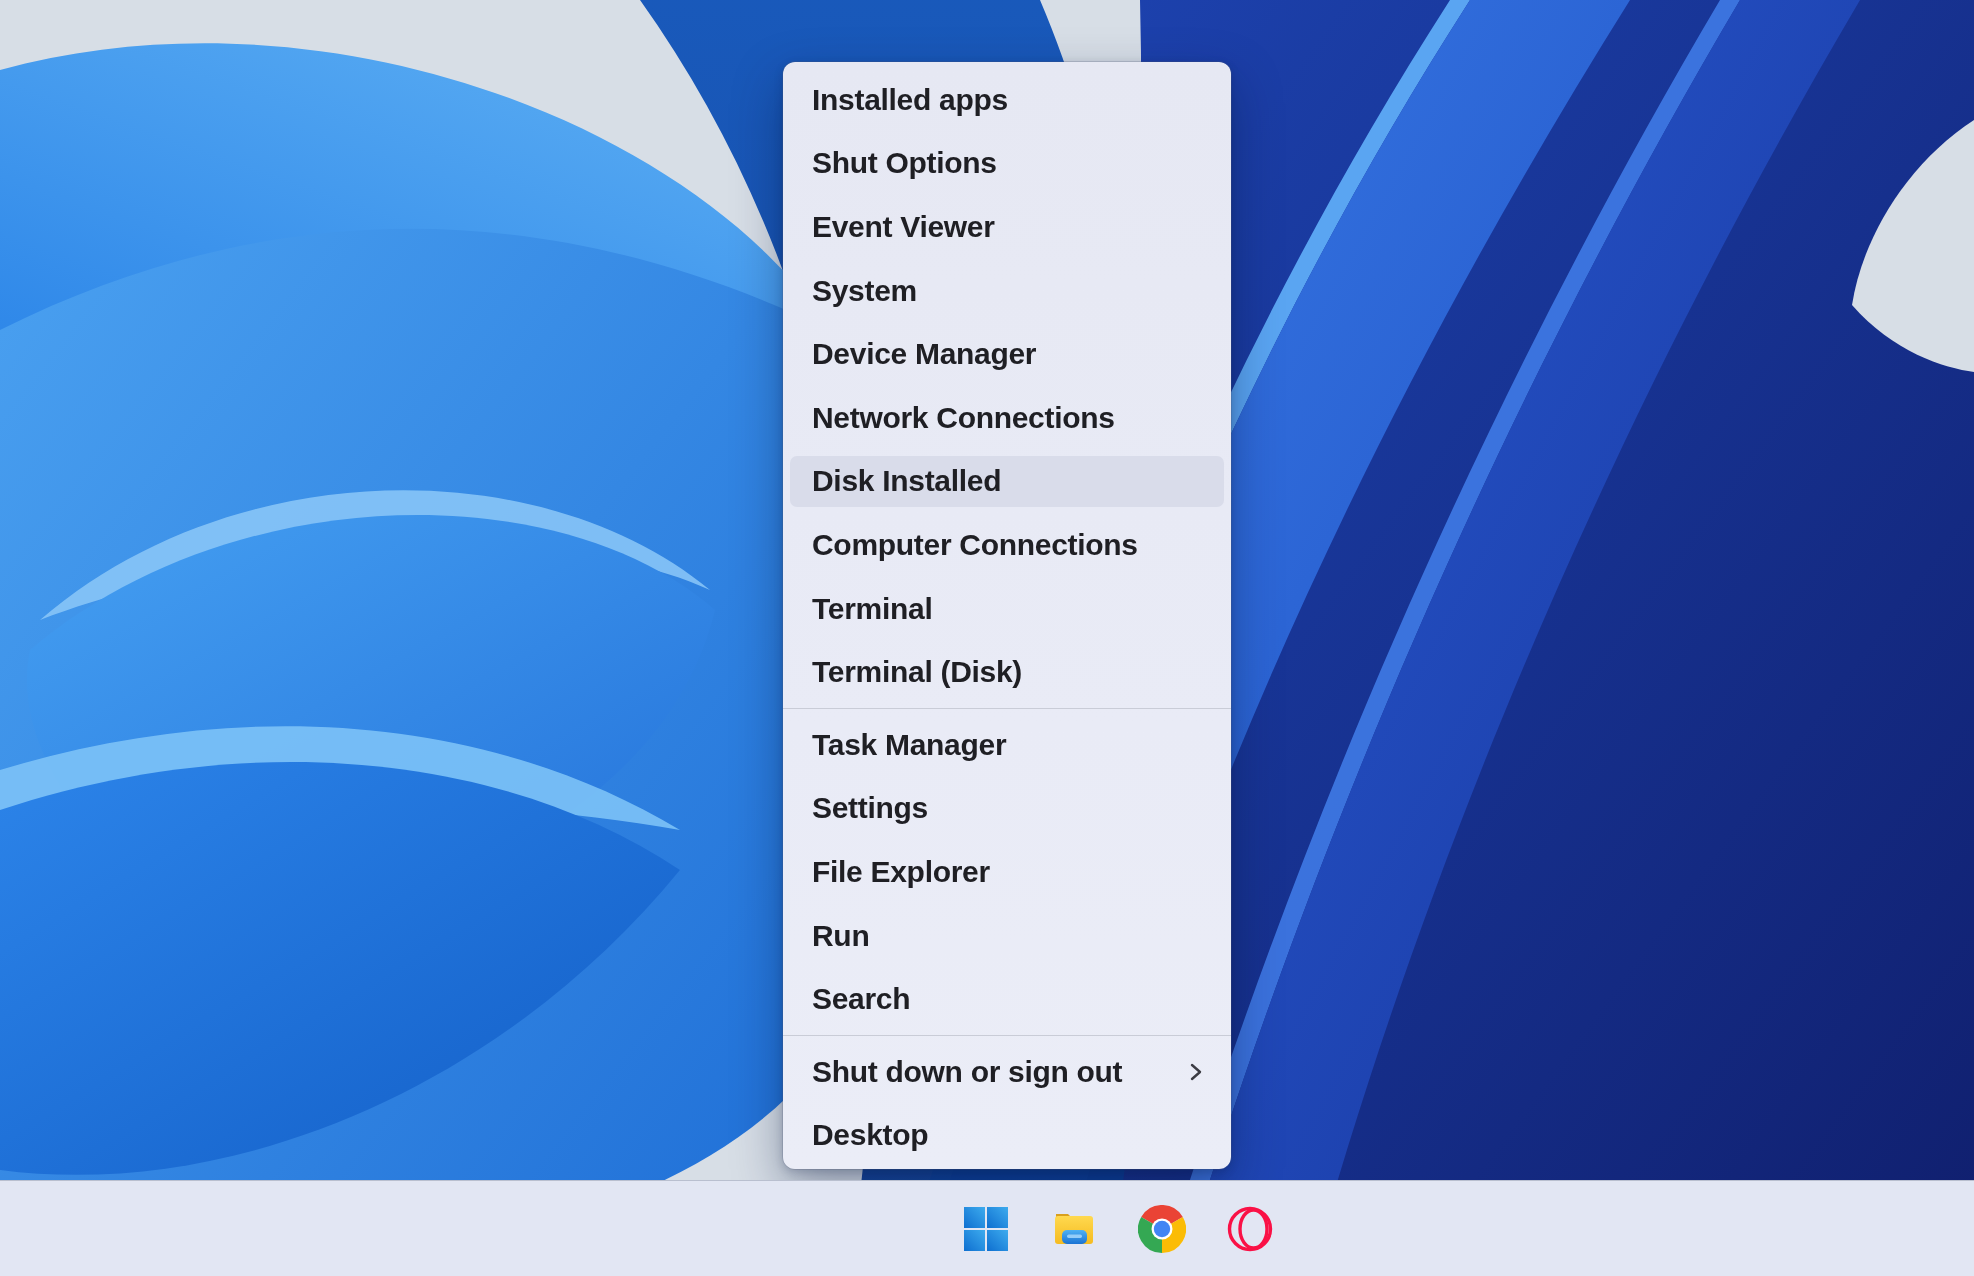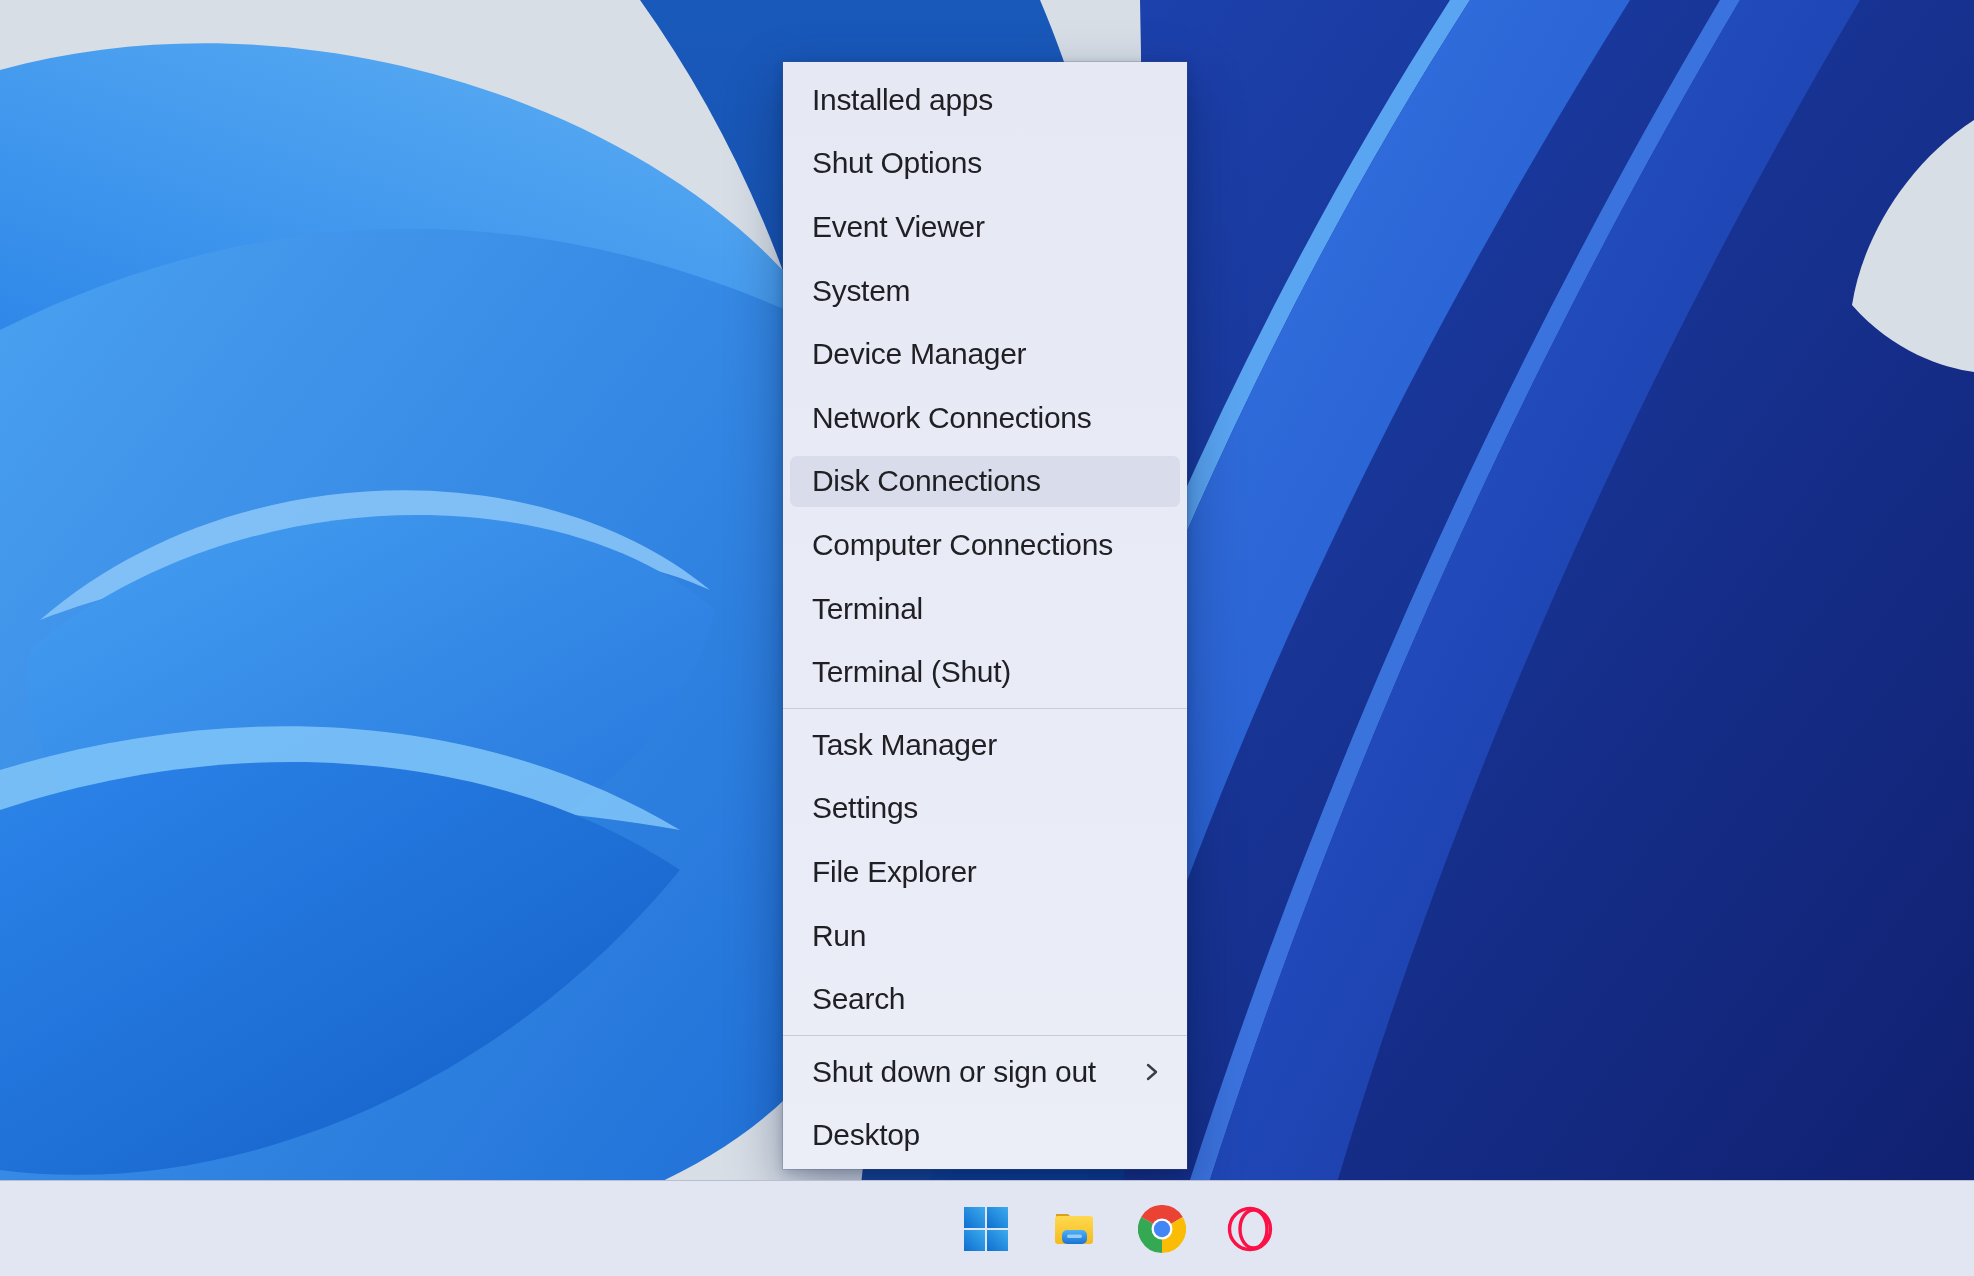--- a/index.html
+++ b/index.html
@@ -15,26 +15,27 @@
     width:1974px;height:1276px;overflow:hidden;position:relative;
     background:#d7dee6;
     font-family:"Liberation Sans","DejaVu Sans",sans-serif;
     -webkit-font-smoothing:antialiased;
   }
   .wallpaper{position:absolute;inset:0;z-index:0;}
   .wallpaper svg{display:block;width:100%;height:100%;}
 
   
   .winx-menu{
-    position:absolute;left:783px;top:62px;width:404px;z-index:10;
+    position:absolute;left:783px;top:62px;width:448px;z-index:10;
     background:linear-gradient(180deg, #e6e8f3 0%, var(--menu-bg) 60%, #ebedf7 100%);
-    border-radius:0;
+    border-radius:12px;
     padding:6px 0 2px 0;
     box-shadow:0 20px 50px rgba(5,20,60,.38), 0 3px 10px rgba(5,20,60,.20);
     outline:1px solid rgba(80,90,120,.22);
+    font-weight:bold;
   }
   .menu-item{
     position:relative;height:63.6px;
     display:flex;align-items:center;justify-content:space-between;
     padding:0 22px 0 29px;
     font-size:30px;letter-spacing:-0.3px;color:var(--menu-text);
     cursor:default;user-select:none;
   }
   .menu-item .menu-label{position:relative;z-index:1;white-space:nowrap;}
   .menu-item.highlighted::before{
@@ -147,33 +148,33 @@
   </div>
     <div class="menu-item">
     <span class="menu-label">Device Manager</span>
 
   </div>
     <div class="menu-item">
     <span class="menu-label">Network Connections</span>
 
   </div>
     <div class="menu-item highlighted">
-    <span class="menu-label">Disk Connections</span>
+    <span class="menu-label">Disk Installed</span>
 
   </div>
     <div class="menu-item">
     <span class="menu-label">Computer Connections</span>
 
   </div>
     <div class="menu-item">
     <span class="menu-label">Terminal</span>
 
   </div>
     <div class="menu-item">
-    <span class="menu-label">Terminal (Shut)</span>
+    <span class="menu-label">Terminal (Disk)</span>
 
   </div>
     <div class="menu-separator"></div>
     <div class="menu-item">
     <span class="menu-label">Task Manager</span>
 
   </div>
     <div class="menu-item">
     <span class="menu-label">Settings</span>
 

